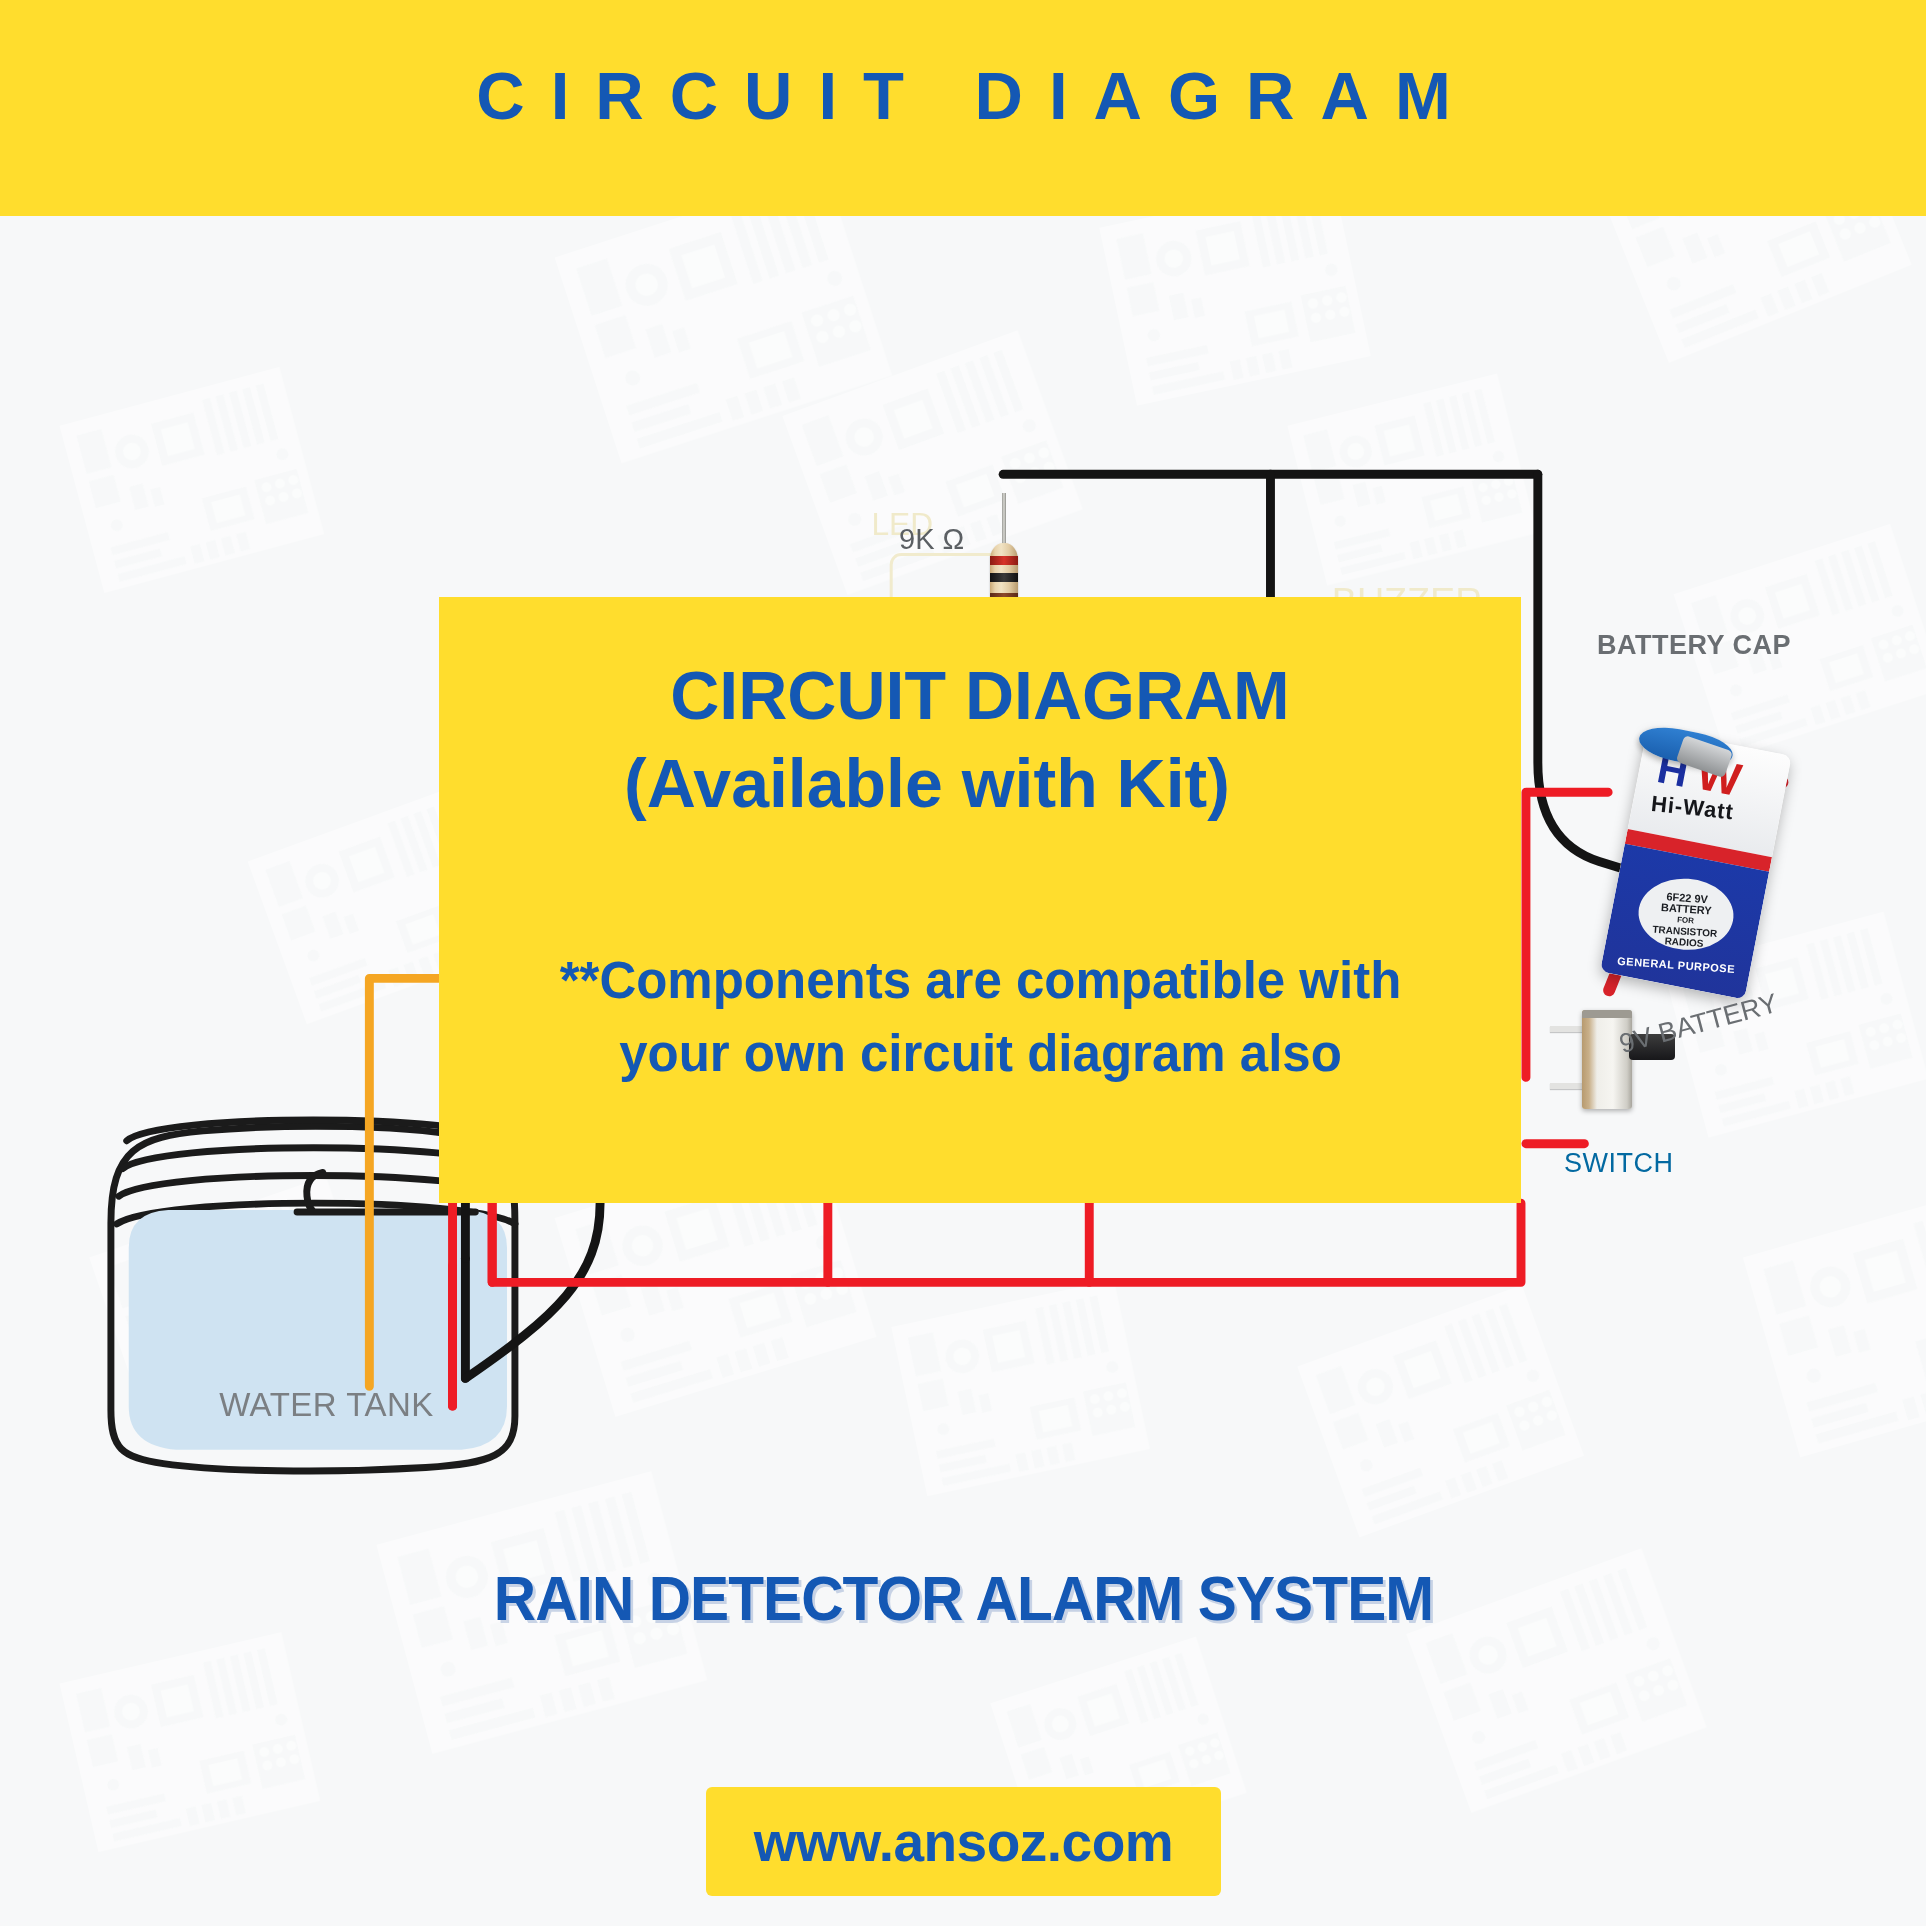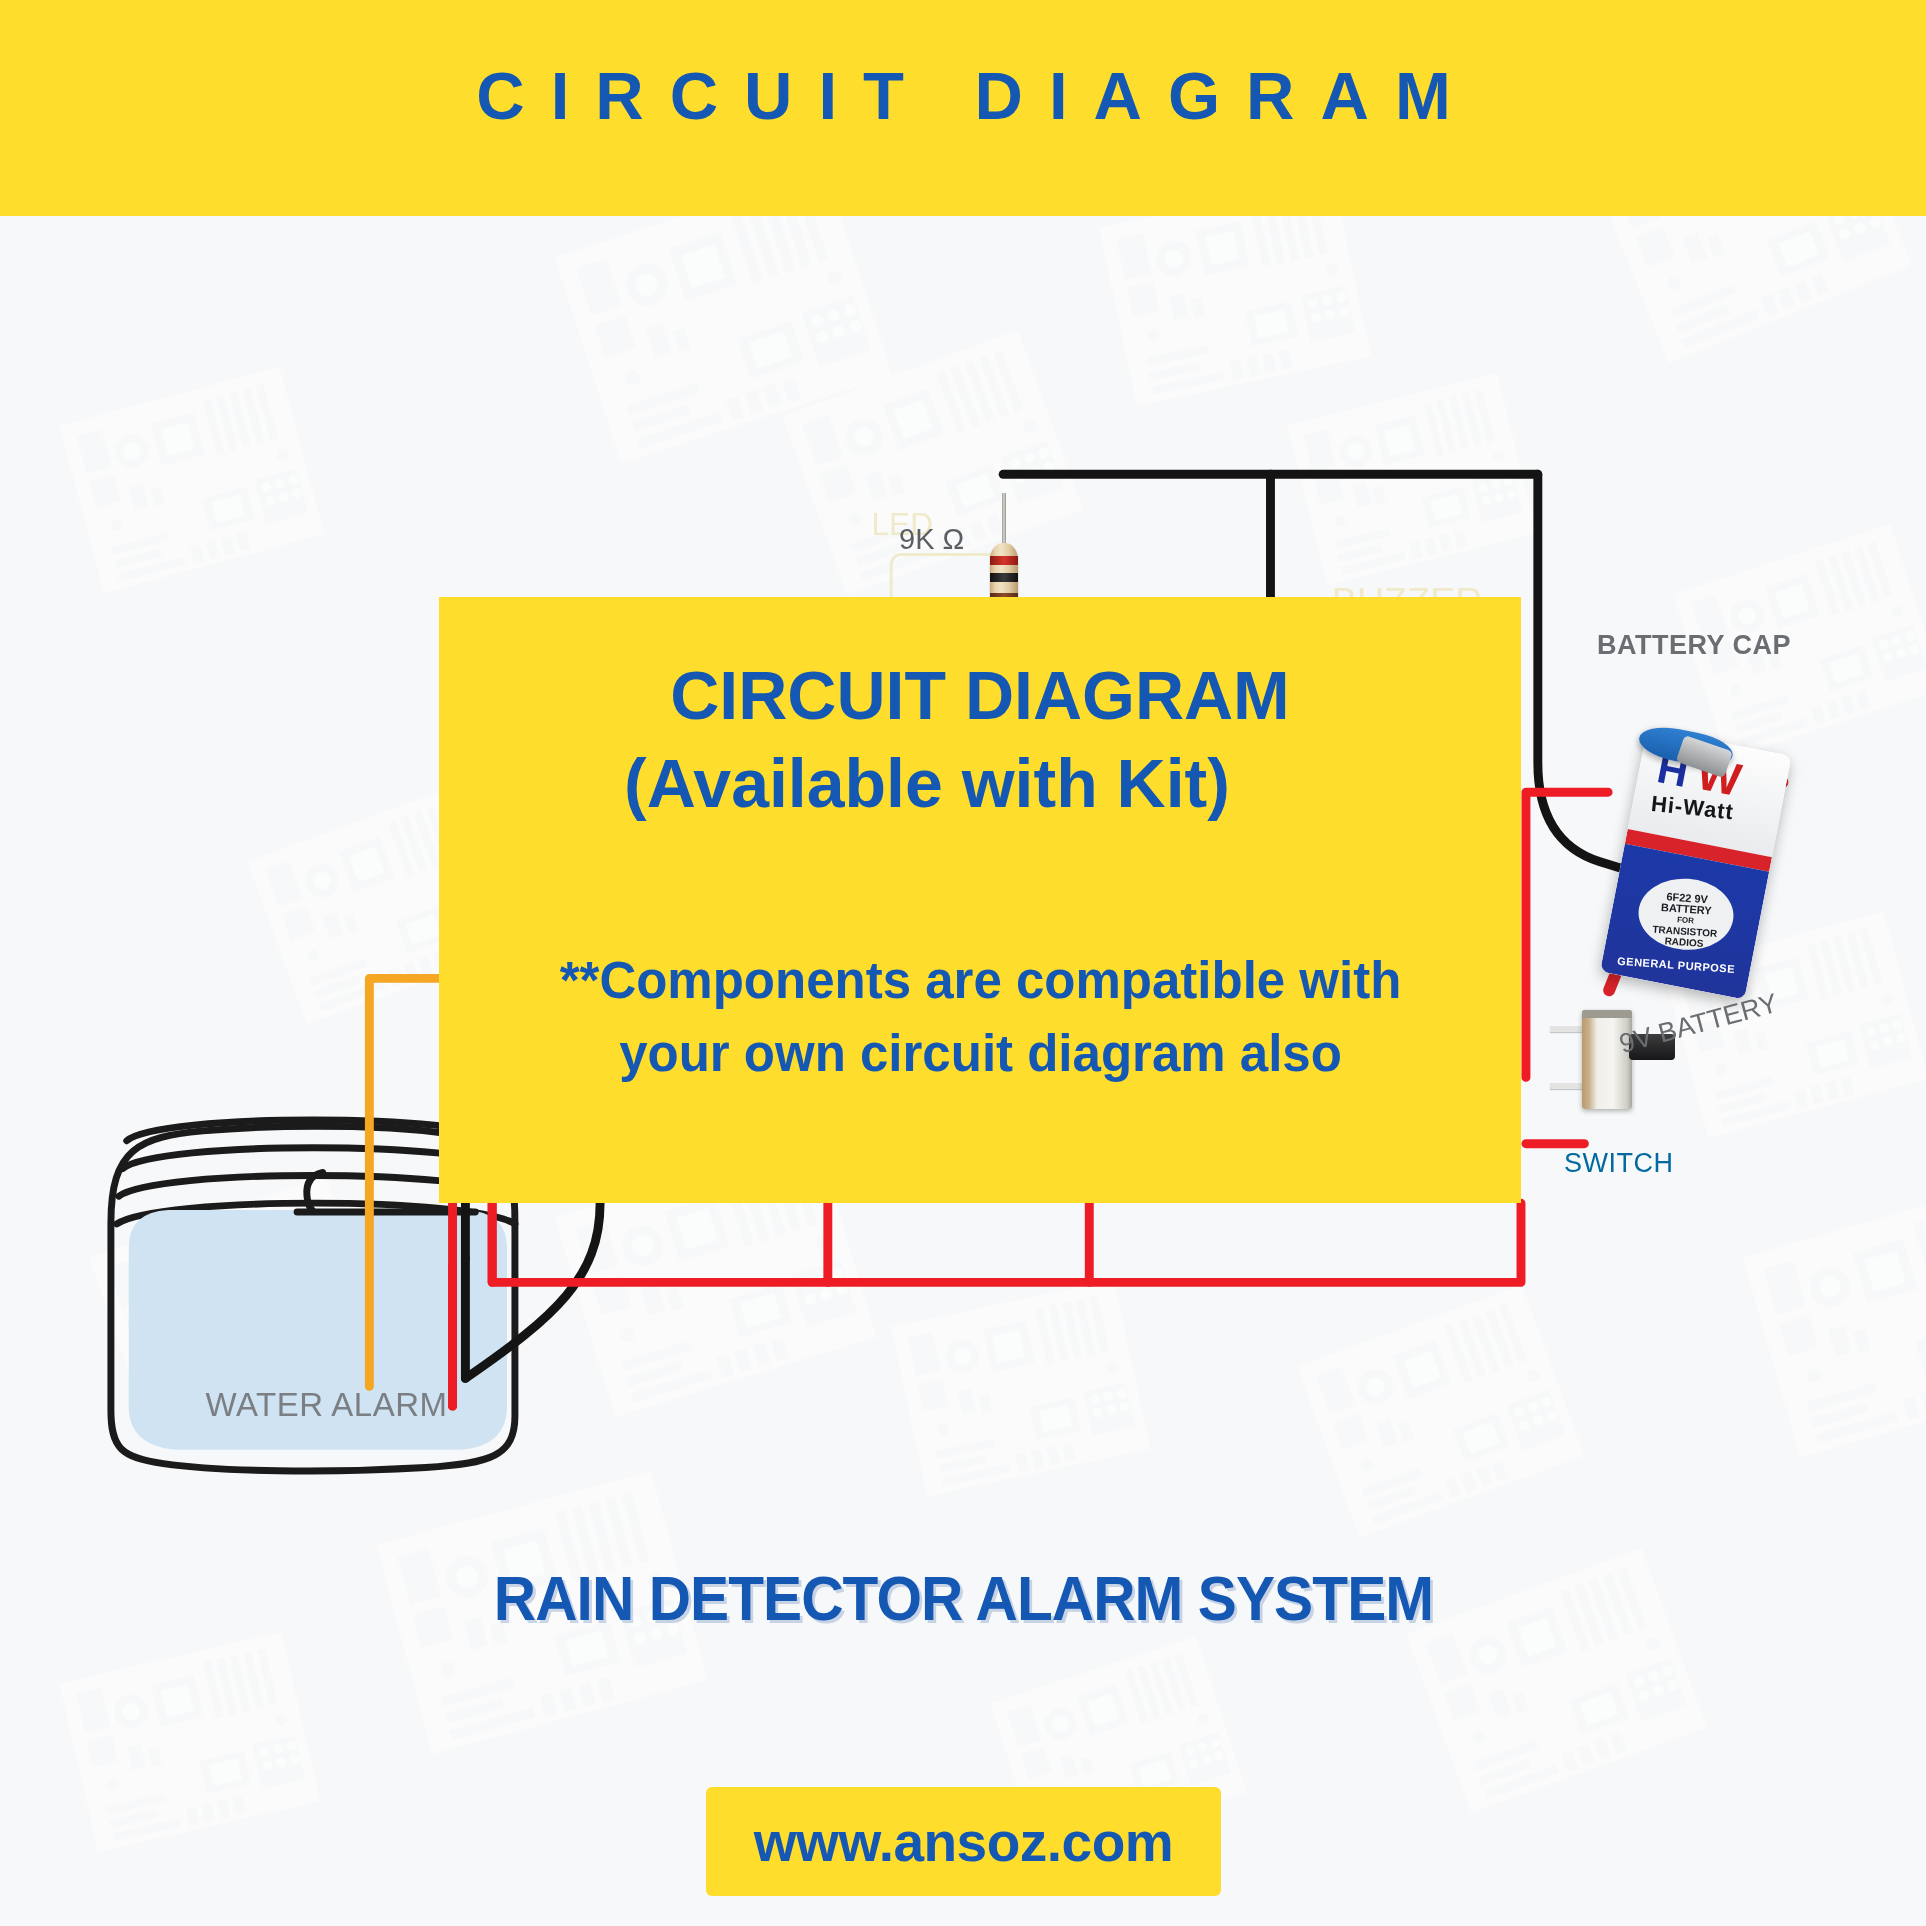--- a/index.html
+++ b/index.html
@@ -365,21 +365,21 @@
 
   <div class="switch-wrap">
     <div class="sw-pin p1"></div>
     <div class="sw-pin p2"></div>
     <div class="sw-body"></div>
     <div class="sw-top"></div>
     <div class="sw-actuator"></div>
   </div>
   <div class="label-switch">SWITCH</div>
 
-  <div class="tank-label">WATER ALARM</div>
+  <div class="tank-label">WATER TANK</div>
 
   <div class="panel">
     <div class="panel-title">CIRCUIT DIAGRAM</div>
     <div class="panel-sub">(Available with Kit)</div>
     <div class="panel-note">
       <div>**Components are compatible with</div>
       <div>your own circuit diagram also</div>
     </div>
   </div>
 

